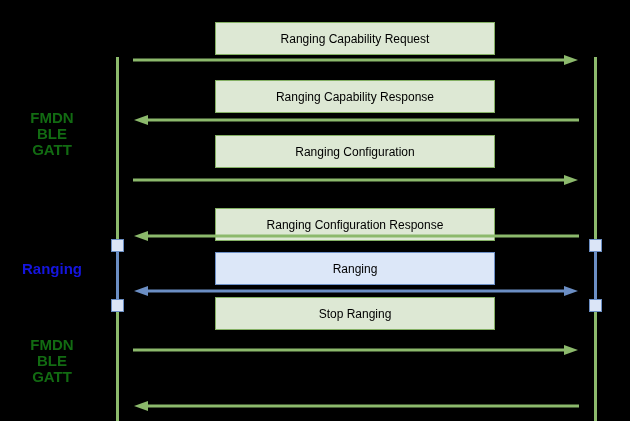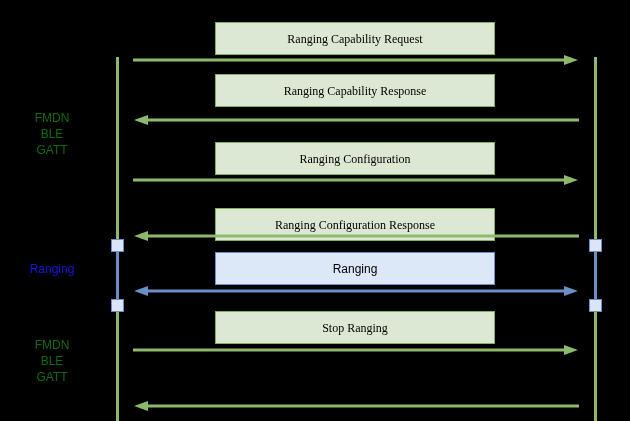--- a/index.html
+++ b/index.html
@@ -45,41 +45,40 @@
     display: flex;
     align-items: center;
     justify-content: center;
     font-size: 12px;
     line-height: 1;
     color: #000000;
   }
   .msgbox.green {
     background: #dde8d4;
     border: 1px solid #84b064;
-    font-family: Liberation Serif, serif;
   }
   .msgbox.blue {
     background: #dce7f8;
     border: 1px solid #6d90c6;
   }
 
   
   .arrow {
     position: absolute;
     height: 12px;
   }
   .arrow svg { display: block; overflow: visible; }
 
   
   .sidelabel {
     position: absolute;
     width: 96px;
     text-align: center;
-    font-size: 12px;
-    font-weight: normal;
+    font-size: 15px;
+    font-weight: bold;
     line-height: 16px;
     white-space: pre-line;
   }
   .sidelabel.green { color: #126b12; }
   .sidelabel.blue  { color: #1515e0; }
 </style>
 </head>
 <body>
 
 <div id="canvas">
@@ -112,29 +111,29 @@
 GATT</div>
 
   <div class="msgbox green" style="top:22px;">Ranging Capability Request</div>
   <div class="arrow" style="left:130px; top:54px; width:452px;">
     <svg width="452" height="12" viewBox="0 0 452 12">
       <line x1="3" y1="6" x2="440" y2="6" stroke="#8cb96c" stroke-width="3"></line>
       <polygon points="448,6 434,1 434,11" fill="#8cb96c"></polygon>
     </svg>
   </div>
 
-  <div class="msgbox green" style="top:74px;">Ranging Capability Response</div>
+  <div class="msgbox green" style="top:80px;">Ranging Capability Response</div>
   <div class="arrow" style="left:130px; top:114px; width:452px;">
     <svg width="452" height="12" viewBox="0 0 452 12">
       <line x1="12" y1="6" x2="449" y2="6" stroke="#8cb96c" stroke-width="3"></line>
       <polygon points="4,6 18,1 18,11" fill="#8cb96c"></polygon>
     </svg>
   </div>
 
-  <div class="msgbox green" style="top:142px;">Ranging Configuration</div>
+  <div class="msgbox green" style="top:135px;">Ranging Configuration</div>
   <div class="arrow" style="left:130px; top:174px; width:452px;">
     <svg width="452" height="12" viewBox="0 0 452 12">
       <line x1="3" y1="6" x2="440" y2="6" stroke="#8cb96c" stroke-width="3"></line>
       <polygon points="448,6 434,1 434,11" fill="#8cb96c"></polygon>
     </svg>
   </div>
 
   <div class="msgbox green" style="top:208px;">Ranging Configuration Response</div>
   <div class="arrow" style="left:130px; top:230px; width:452px;">
     <svg width="452" height="12" viewBox="0 0 452 12">
@@ -145,21 +144,21 @@
 
   <div class="msgbox blue" style="top:252px;">Ranging</div>
   <div class="arrow" style="left:130px; top:285px; width:452px;">
     <svg width="452" height="12" viewBox="0 0 452 12">
       <line x1="12" y1="6" x2="440" y2="6" stroke="#6b8ec4" stroke-width="3"></line>
       <polygon points="4,6 18,1 18,11" fill="#6b8ec4"></polygon>
       <polygon points="448,6 434,1 434,11" fill="#6b8ec4"></polygon>
     </svg>
   </div>
 
-  <div class="msgbox green" style="top:311px;">Stop Ranging</div>
+  <div class="msgbox green" style="top:297px;">Stop Ranging</div>
   <div class="arrow" style="left:130px; top:344px; width:452px;">
     <svg width="452" height="12" viewBox="0 0 452 12">
       <line x1="3" y1="6" x2="440" y2="6" stroke="#8cb96c" stroke-width="3"></line>
       <polygon points="448,6 434,1 434,11" fill="#8cb96c"></polygon>
     </svg>
   </div>
 
   <div class="arrow" style="left:130px; top:400px; width:452px;">
     <svg width="452" height="12" viewBox="0 0 452 12">
       <line x1="12" y1="6" x2="449" y2="6" stroke="#8cb96c" stroke-width="3"></line>

